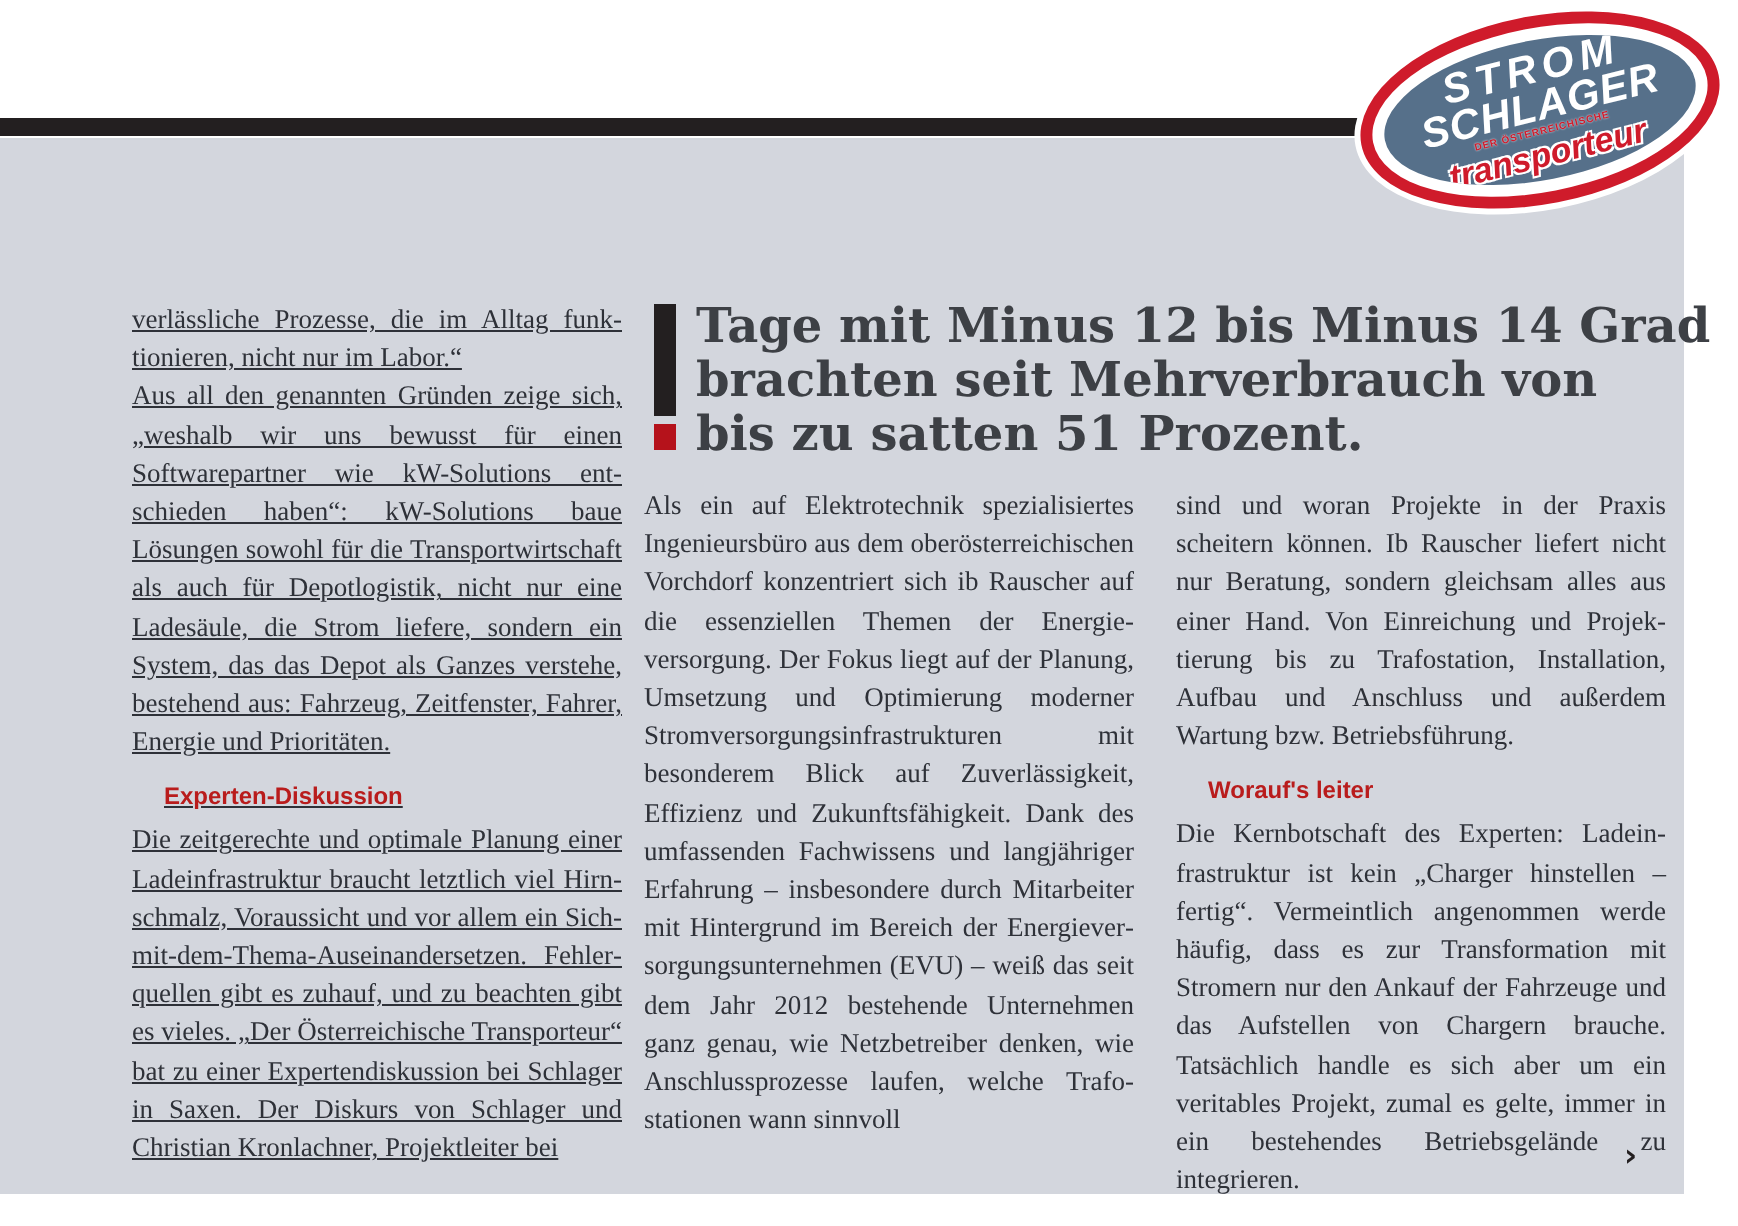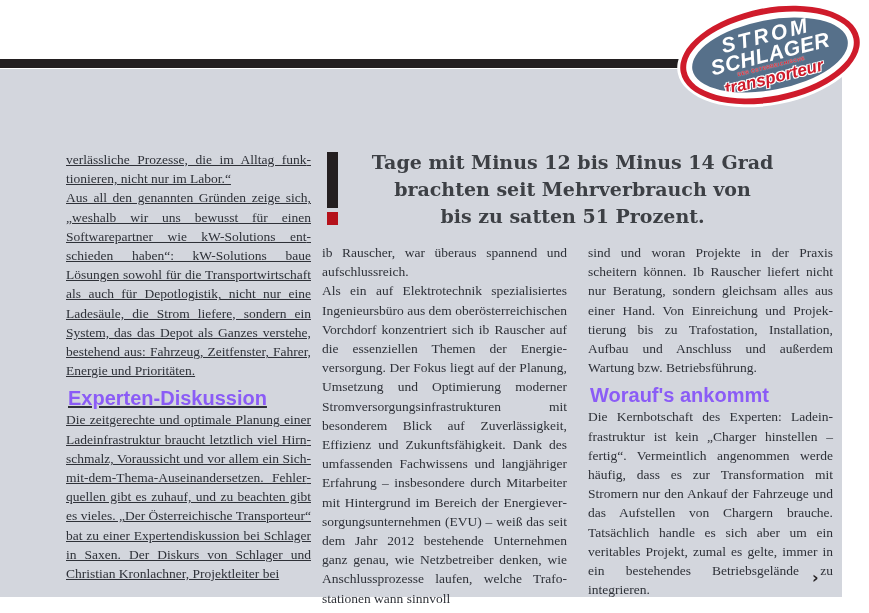--- a/index.html
+++ b/index.html
@@ -29,29 +29,29 @@
     text-shadow:0 0 1px #fff;}
   .logo-tagline{display:block;color:#cf1b2b;font-family:"Liberation Sans",sans-serif;
     font-weight:bold;font-style:italic;font-size:17px;line-height:17px;
     text-shadow:-1px -1px 0 #fff,1px -1px 0 #fff,-1px 1px 0 #fff,1px 1px 0 #fff;}
 
   
   .pq{position:absolute;left:327px;top:149px;width:470px;}
   .pq-bar{position:absolute;left:0;top:3px;width:11px;height:56px;background:#231f20;}
   .pq-square{position:absolute;left:0;top:63px;width:11px;height:13px;background:#b5121b;}
   .pq-text{margin-left:21px;font-family:"DejaVu Serif",serif;font-weight:bold;
-    font-size:19px;line-height:27px;color:#3d4045;text-align:center;}
+    font-size:24px;line-height:27px;color:#3d4045;}
   .pq-text div{white-space:nowrap;}
 
   
   .col{position:absolute;width:245px;font-size:13.5px;line-height:19.2px;
     color:#2e3138;text-align:justify;hyphens:manual;}
   .col p{margin:0;}
-  .col .heading{font-family:"Liberation Sans",sans-serif;font-weight:bold;font-size:20px;
-    color:#8b5cf6;margin:9px 2px 3px;text-align:left;line-height:18px;}
+  .col .heading{font-family:"Liberation Sans",sans-serif;font-weight:bold;font-size:12px;
+    color:#b91c1c;margin:9px 16px 3px;text-align:left;line-height:18px;}
   #col1{left:66px;top:150px;text-decoration:underline;}
   #col2{left:322px;top:243px;}
   #col3{left:588px;top:243px;}
 
   .continue{position:absolute;left:812px;top:570px;font-family:"DejaVu Sans",sans-serif;
     font-weight:bold;font-size:16px;color:#231f20;line-height:16px;}
 </style>
 </head>
 <body>
 
@@ -86,23 +86,22 @@
 </div>
 
 <div class="col" id="col1">
   <p>verlässliche Prozesse, die im Alltag funk­tionieren, nicht nur im Labor.“</p>
   <p>Aus all den genannten Gründen zeige sich, „weshalb wir uns bewusst für einen Software­partner wie kW-Solutions ent­schieden haben“: kW-Solutions baue Lösungen sowohl für die Transport­wirt­schaft als auch für Depot­logistik, nicht nur eine Lade­säule, die Strom liefere, sondern ein System, das das Depot als Ganzes verstehe, bestehend aus: Fahr­zeug, Zeitfenster, Fahrer, Energie und Prioritäten.</p>
   <p class="heading">Experten-Diskussion</p>
   <p>Die zeit­gerechte und optimale Planung einer Lade­infra­struktur braucht letztlich viel Hirn­schmalz, Voraussicht und vor allem ein Sich-mit-dem-Thema-Ausein­ander­setzen. Fehler­quellen gibt es zuhauf, und zu beachten gibt es vieles. „Der Österreichische Transporteur“ bat zu einer Experten­diskussion bei Schlager in Saxen. Der Diskurs von Schlager und Christian Kronlachner, Projekt­leiter bei</p>
 </div>
 
 <div class="col" id="col2">
-  <p>ib Rauscher, war überaus spannend und aufschluss­reich.</p>
   <p>Als ein auf Elektro­technik spezialisiertes Ingenieurs­büro aus dem ober­öster­reichi­schen Vorchdorf konzen­triert sich ib Rau­scher auf die essenziellen Themen der Energie­versorgung. Der Fokus liegt auf der Planung, Umsetzung und Optimie­rung moderner Strom­versorgungs­infra­strukturen mit besonderem Blick auf Zuver­lässigkeit, Effizienz und Zukunfts­fähigkeit. Dank des umfassenden Fach­wissens und lang­jähriger Erfahrung – insbesondere durch Mitarbeiter mit Hinter­grund im Bereich der Energie­ver­sorgungs­unternehmen (EVU) – weiß das seit dem Jahr 2012 bestehende Unter­nehmen ganz genau, wie Netz­betreiber denken, wie Anschluss­prozesse laufen, welche Trafo­stationen wann sinnvoll</p>
 </div>
 
 <div class="col" id="col3">
   <p>sind und woran Projekte in der Praxis scheitern können. Ib Rauscher liefert nicht nur Beratung, sondern gleichsam alles aus einer Hand. Von Einreichung und Projek­tierung bis zu Trafo­station, Installation, Aufbau und Anschluss und außerdem Wartung bzw. Betriebs­füh­rung.</p>
-  <p class="heading">Worauf's ankommt</p>
+  <p class="heading">Worauf's leiter</p>
   <p>Die Kern­botschaft des Experten: Ladein­frastruktur ist kein „Charger hinstellen – fertig“. Vermeintlich angenommen werde häufig, dass es zur Trans­formation mit Stromern nur den Ankauf der Fahr­zeuge und das Aufstellen von Chargern brauche. Tatsächlich handle es sich aber um ein veritables Projekt, zumal es gelte, immer in ein bestehendes Betriebs­ge­lände zu integrieren.</p>
 </div>
 
 <span class="continue">›</span>
 
 </body></html>

